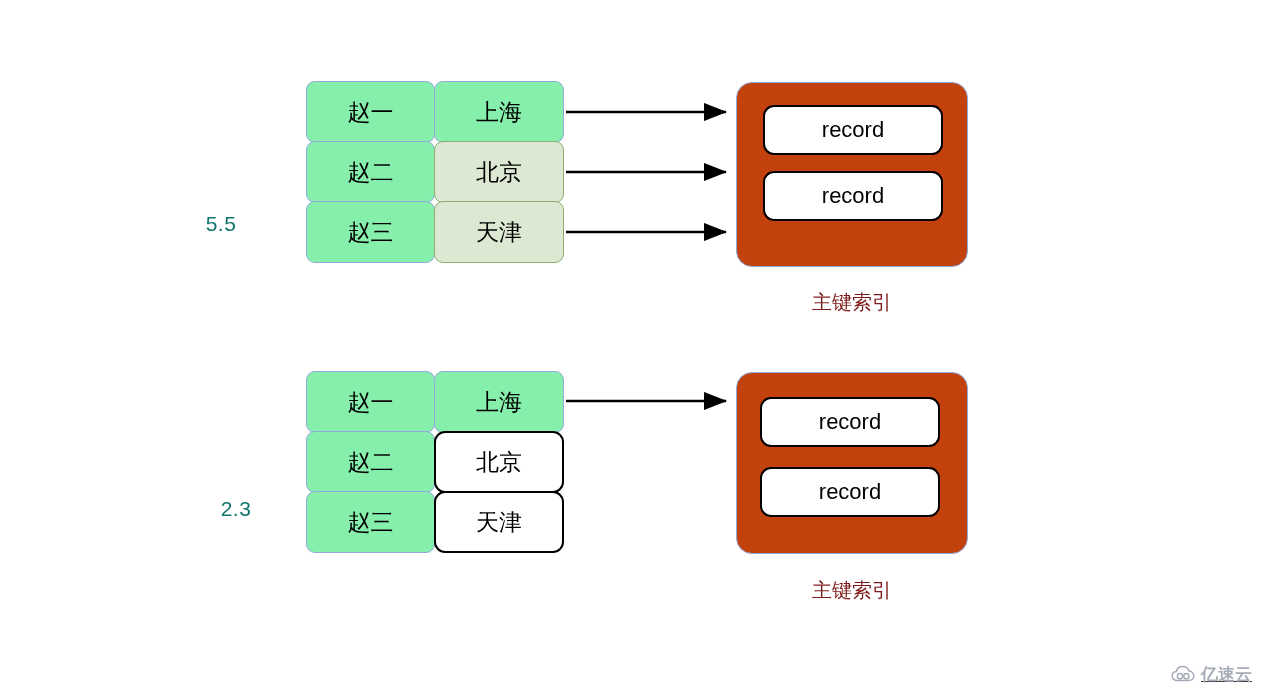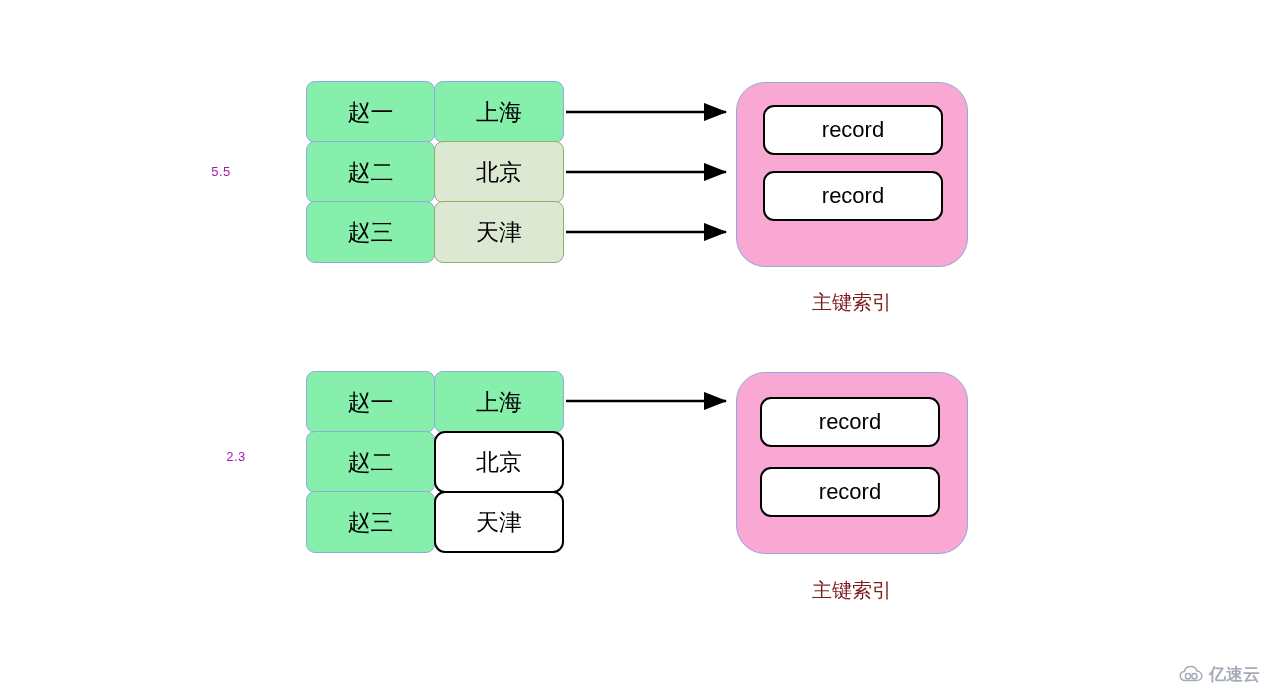--- a/index.html
+++ b/index.html
@@ -14,25 +14,26 @@
     position: relative;
     width: 1276px;
     height: 694px;
     background: #ffffff;
     overflow: hidden;
   }
 
   
   .version-label {
     position: absolute;
-    font-size: 13px;
-    color: #a21caf;
+    font-size: 21px;
+    color: #0f766e;
     letter-spacing: 0.5px;
     text-align: center;
     white-space: nowrap;
+    margin-top: 48px;
   }
   .cell {
     position: absolute;
     box-sizing: border-box;
     display: flex;
     align-items: center;
     justify-content: center;
     font-size: 23px;
     color: #000000;
     border-radius: 9px;
@@ -49,23 +50,23 @@
   .cell-white {
     background: #ffffff;
     border: 2.6px solid #000000;
     border-radius: 11px;
   }
 
   
   .index-box {
     position: absolute;
     box-sizing: border-box;
-    background: #f9a8d4;
+    background: #c2410c;
     border: 1.8px solid #8faadc;
-    border-radius: 29px;
+    border-radius: 16px;
   }
   .record-box {
     position: absolute;
     box-sizing: border-box;
     background: #ffffff;
     border: 2.6px solid #000000;
     border-radius: 11px;
     display: flex;
     align-items: center;
     justify-content: center;
@@ -86,26 +87,27 @@
     left: 0;
     top: 0;
     width: 1276px;
     height: 694px;
     pointer-events: none;
   }
 
   
   .watermark {
     position: absolute;
-    right: 16px;
+    right: 24px;
     bottom: 8px;
     display: flex;
     align-items: center;
     gap: 4px;
     opacity: 0.78;
+    text-decoration: underline;
   }
   .watermark-text {
     font-size: 17px;
     color: #8d95a3;
     letter-spacing: 0px;
     font-weight: 600;
   }
 </style>
 </head>
 <body>

